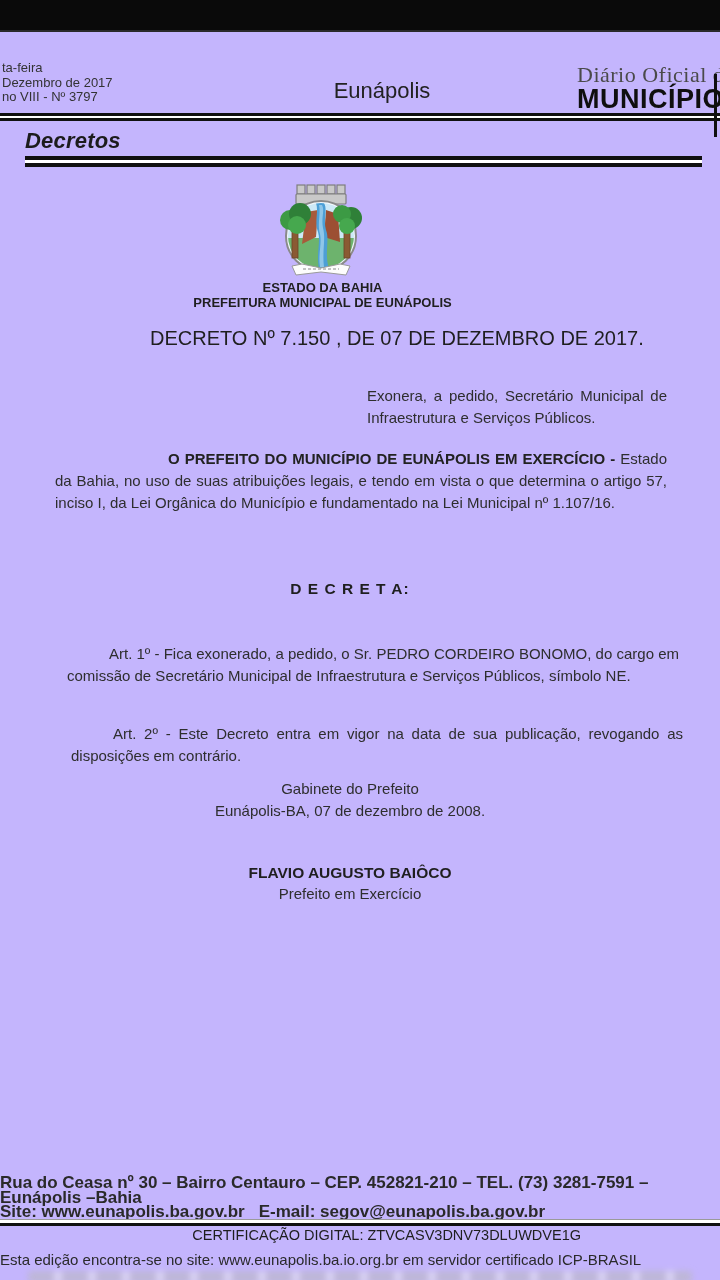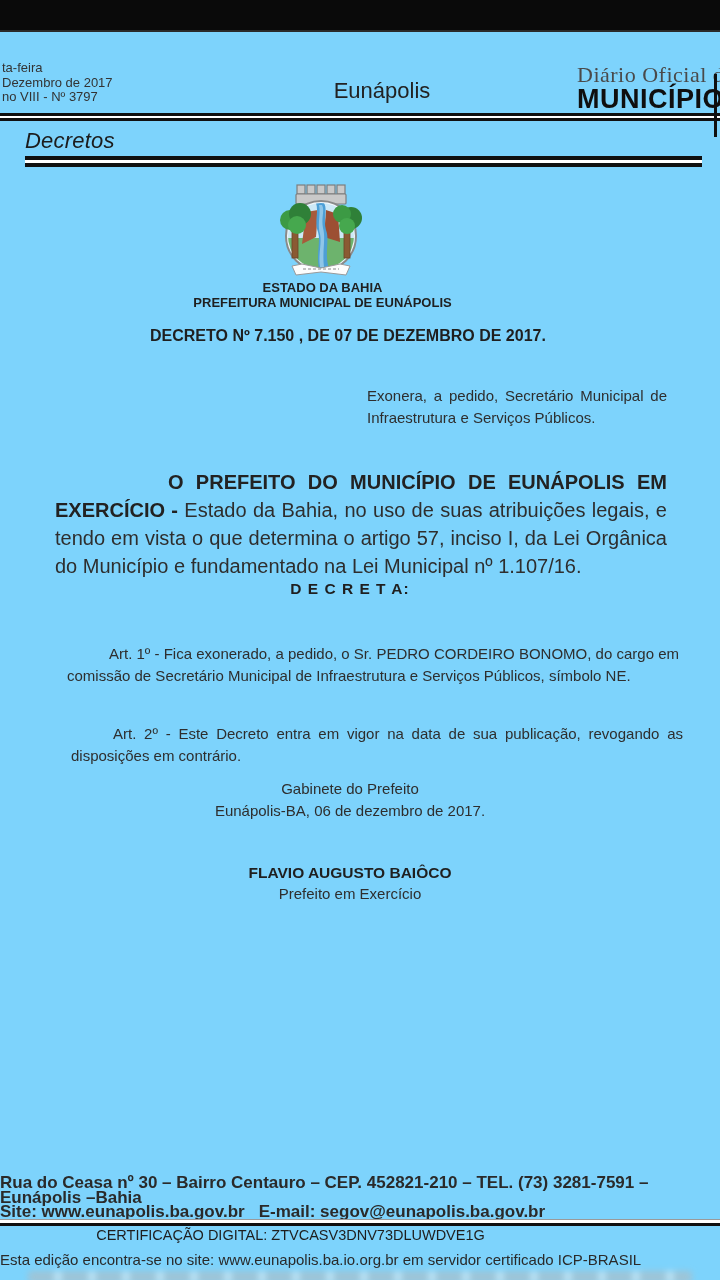--- a/index.html
+++ b/index.html
@@ -1,55 +1,55 @@
 <!DOCTYPE html>
 <html lang="pt"><head>
 <meta charset="utf-8">
 <style>
   html,body{margin:0;padding:0;background:#ffffff;}
   .page{
     position:relative;width:720px;height:1280px;overflow:hidden;
-    background:#7dd3fc;color:#2e2e2e;
+    background:#c4b5fd;color:#2e2e2e;
     font-family:"Liberation Sans","DejaVu Sans",sans-serif;
   }
   
   .top-bar{position:absolute;top:0;left:0;width:720px;height:30px;background:#0a0a0a;border-bottom:2px solid #2a2a2a;}
   .mast-left{position:absolute;top:61px;left:2px;font-size:13px;line-height:14.5px;color:#333;}
   .mast-city{position:absolute;top:78px;left:0;width:720px;text-align:center;font-size:22px;color:#222;transform:translateX(22px);}
   .mast-right{position:absolute;top:63px;left:577px;width:240px;}
   .gaz1{font-family:"Liberation Serif","DejaVu Serif",serif;font-size:22px;color:#4a4a4a;letter-spacing:.5px;line-height:23px;}
   .gaz2{display:inline-block;font-size:27px;font-weight:bold;color:#0f0f0f;line-height:26px;letter-spacing:.5px;border-bottom:3px solid #0f0f0f;padding-bottom:1px;margin-top:0;}
   .rule-header{position:absolute;top:113px;left:0;width:720px;height:9px;
     background:linear-gradient(to bottom,#101010 0 3px,#ffffff 3px 5px,#101010 5px 8px,rgba(0,0,0,0) 8px);}
   .vline-right{position:absolute;top:74px;left:714px;width:3px;height:63px;background:#0f0f0f;}
   
-  .section-title{position:absolute;top:128px;left:25px;font-size:22px;font-weight:normal;font-style:italic;color:#1c1c1c;letter-spacing:.2px;}
+  .section-title{position:absolute;top:128px;left:25px;font-size:22px;font-weight:bold;font-style:italic;color:#1c1c1c;letter-spacing:.2px;}
   .rule-section{position:absolute;top:156px;left:25px;width:677px;height:11px;
     background:linear-gradient(to bottom,#101010 0 4px,#ffffff 4px 7px,#101010 7px 11px);}
   
   .crest{position:absolute;top:182px;left:266px;width:110px;height:98px;}
   .inst{position:absolute;top:280px;left:0;width:645px;text-align:center;font-weight:bold;font-size:13px;line-height:15px;color:#1f1f1f;}
-  .decree-title{position:absolute;top:327px;left:150px;font-size:16px;font-weight:bold;color:#1f1f1f;}
+  .decree-title{position:absolute;top:327px;left:150px;font-size:20px;font-weight:normal;color:#1f1f1f;}
   .summary{position:absolute;top:385px;left:367px;width:300px;font-size:15px;line-height:21.5px;text-align:justify;color:#2e2e2e;}
-  .preamble{position:absolute;top:468px;left:55px;width:612px;font-size:20px;line-height:28px;text-align:justify;text-indent:113px;color:#2e2e2e;}
+  .preamble{position:absolute;top:448px;left:55px;width:612px;font-size:15px;line-height:22px;text-align:justify;text-indent:113px;color:#2e2e2e;}
   .preamble .lead{font-weight:bold;color:#222;}
   .decreta{position:absolute;top:580px;left:55px;width:590px;text-align:center;font-size:15.5px;font-weight:bold;letter-spacing:1px;color:#1f1f1f;}
   .article{position:absolute;left:55px;width:612px;font-size:15px;line-height:22px;text-align:justify;text-indent:42px;color:#2e2e2e;}
   .art-1{top:631px;}
   .art-2{top:707px;}
   .place{position:absolute;top:778px;left:55px;width:590px;text-align:center;font-size:15px;line-height:22px;color:#2e2e2e;}
   .signature{position:absolute;top:862px;left:55px;width:590px;text-align:center;line-height:21px;}
   .sig-name{font-size:15.5px;font-weight:bold;color:#1f1f1f;}
   .sig-role{font-size:15px;color:#2e2e2e;}
   
   .footer-address{position:absolute;top:1176px;left:0;width:720px;text-align:left;font-size:17px;font-weight:bold;line-height:14.5px;color:#2a2a2a;}
   .footer-address .gap{display:inline-block;width:14px;}
   .rule-footer{position:absolute;top:1219px;left:0;width:720px;height:8px;
     background:linear-gradient(to bottom,#9a9a9a 0 1px,#ffffff 1px 4px,#101010 4px 7px,rgba(0,0,0,0) 7px);}
-  .certification{position:absolute;top:1227px;left:0;width:581px;text-align:center;font-size:14.5px;color:#1e1e1e;}
+  .certification{position:absolute;top:1227px;left:0;width:581px;text-align:right;font-size:14.5px;color:#1e1e1e;}
   .availability{position:absolute;top:1251px;left:0;width:720px;text-align:left;font-size:15px;color:#2a2a2a;}
   .blur-strip{position:absolute;top:1271px;left:28px;width:664px;height:12px;border-radius:4px;opacity:.55;
     background:repeating-linear-gradient(90deg,#b9b9b9 0 26px,#ececec 26px 34px);filter:blur(3px);}
 </style>
 </head>
 <body>
 
 <div class="page">
 
   <div class="top-bar"></div>
@@ -128,21 +128,21 @@
     <p class="preamble" style="margin:0;"><span class="lead">O PREFEITO DO MUNICÍPIO DE EUNÁPOLIS EM EXERCÍCIO - </span><span>Estado da Bahia, no uso de suas atribuições legais, e tendo em vista o que determina o artigo 57, inciso I, da Lei Orgânica do Município e fundamentado na Lei Municipal nº 1.107/16.</span></p>
 
     <div class="decreta">D E C R E T A:</div>
 
     <p class="article art-1" style="margin:12px;"><span>Art. 1º - </span><span>Fica exonerado, a pedido, o Sr. PEDRO CORDEIRO BONOMO, do cargo em comissão de Secretário Municipal de Infraestrutura e Serviços Públicos, símbolo NE.</span></p>
 
     <p class="article art-2" style="margin:16px;"><span>Art. 2º - </span><span>Este Decreto entra em vigor na data de sua publicação, revogando as disposições em contrário.</span></p>
 
     <div class="place">
       <div>Gabinete do Prefeito</div>
-      <div>Eunápolis-BA, 06 de dezembro de 2017.</div>
+      <div>Eunápolis-BA, 07 de dezembro de 2008.</div>
     </div>
 
     <div class="signature">
       <div class="sig-name">FLAVIO AUGUSTO BAIÔCO</div>
       <div class="sig-role">Prefeito em Exercício</div>
     </div>
 
   </main>
 
   <footer>

